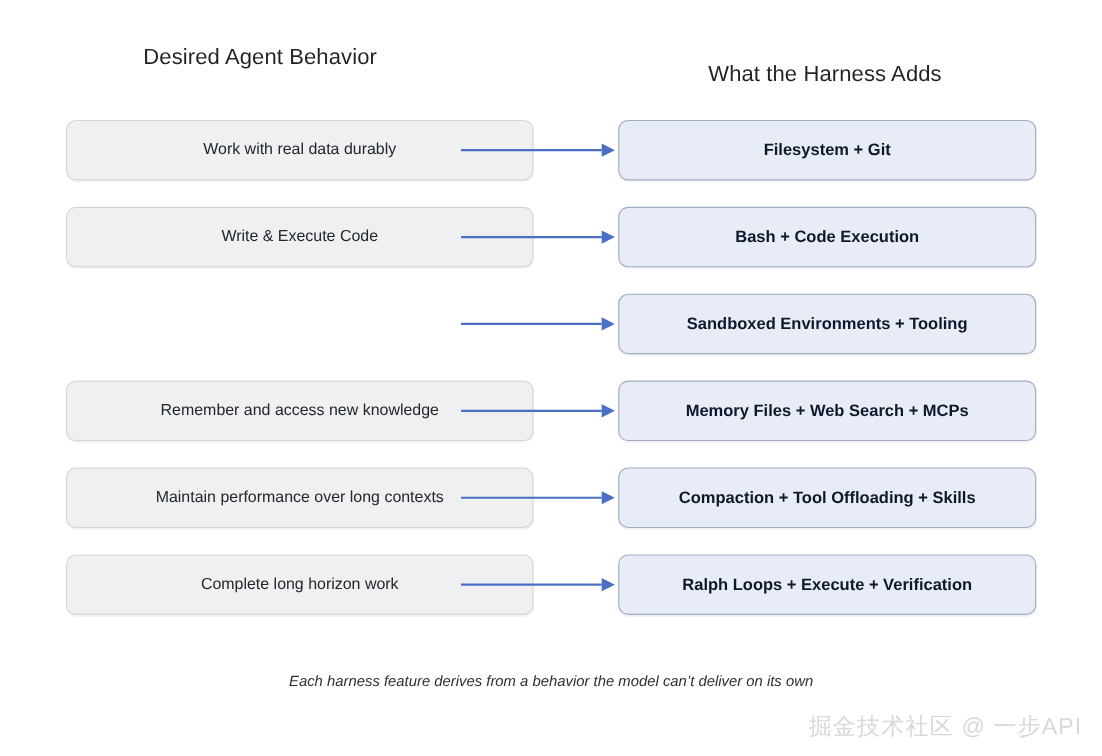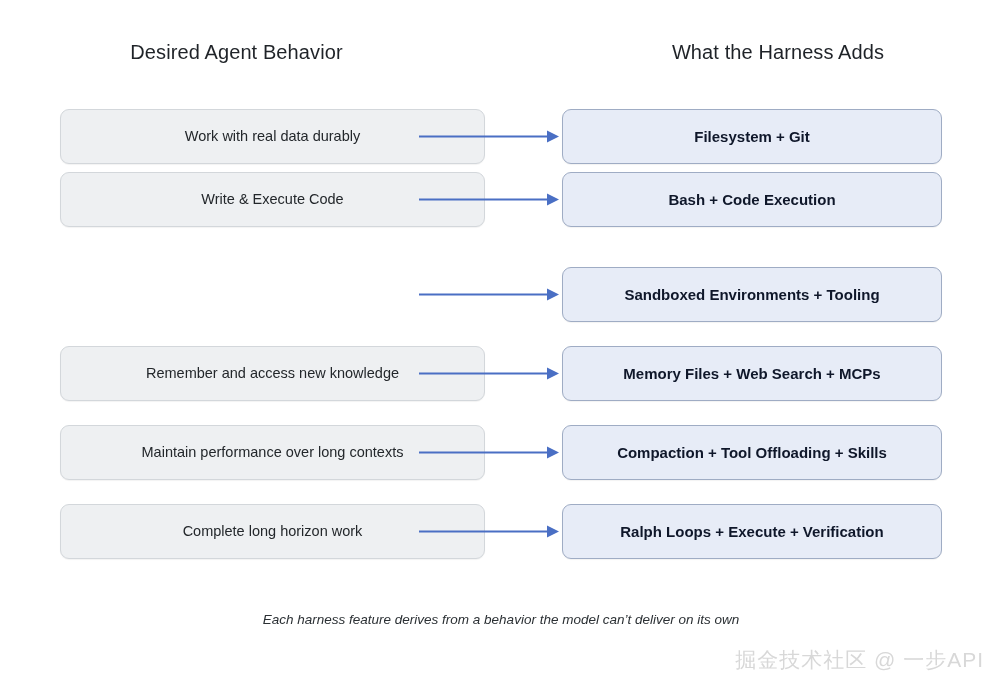--- a/index.html
+++ b/index.html
@@ -28,21 +28,21 @@
     position: absolute;
     top: 41px;
     font-size: 20px;
     font-weight: normal;
     color: #1f2328;
     letter-spacing: 0.1px;
     text-align: center;
     white-space: nowrap;
   }
   #header-left  { left: 60px;  width: 353px; }
-  #header-right { left: 588px; width: 380px; }
+  #header-right { left: 560px; width: 380px; margin-top: 16px; }
 
   
   .row {
     position: absolute;
     left: 0;
     width: 1002px;
     height: 55px;
   }
 
   .node {
@@ -130,21 +130,21 @@
     <div class="node behavior">Work with real data durably</div>
     <div class="arrow">
       <svg width="140" height="17" viewBox="0 0 140 17" xmlns="http://www.w3.org/2000/svg">
         <line x1="0" y1="8.5" x2="128" y2="8.5" stroke="#4a6fc4" stroke-width="2"></line>
         <polygon points="128,2.5 140,8.5 128,14.5" fill="#4a6fc4"></polygon>
       </svg>
     </div>
     <div class="node harness">Filesystem + Git</div>
   </div>
 
-  <div class="row" style="top:172px;">
+  <div class="row" style="top:188px;">
     <div class="node behavior">Write &amp; Execute Code</div>
     <div class="arrow">
       <svg width="140" height="17" viewBox="0 0 140 17" xmlns="http://www.w3.org/2000/svg">
         <line x1="0" y1="8.5" x2="128" y2="8.5" stroke="#4a6fc4" stroke-width="2"></line>
         <polygon points="128,2.5 140,8.5 128,14.5" fill="#4a6fc4"></polygon>
       </svg>
     </div>
     <div class="node harness">Bash + Code Execution</div>
   </div>
 

